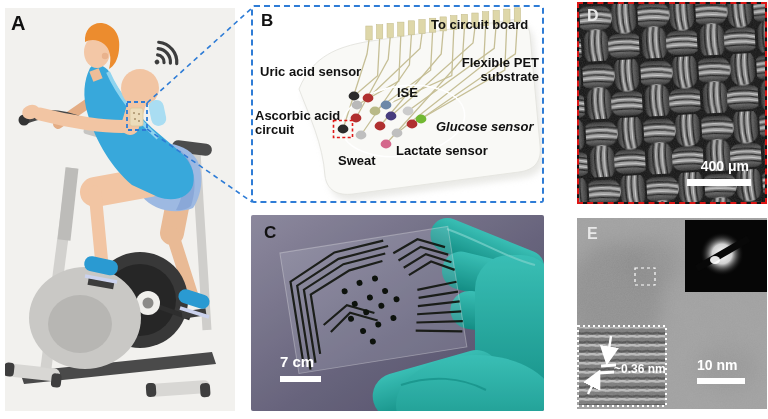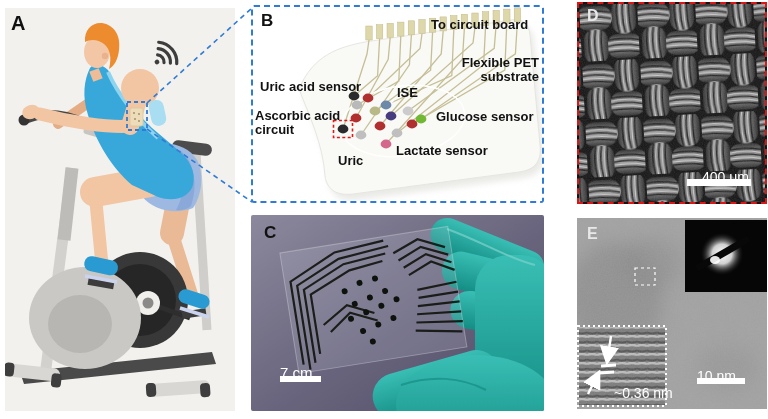--- a/index.html
+++ b/index.html
@@ -4,21 +4,21 @@
 <style>
   html,body{margin:0;padding:0;background:#ffffff;}
   #fig{position:relative;width:768px;height:419px;background:#ffffff;
        font-family:"Liberation Sans",sans-serif;overflow:hidden;}
   .panel{position:absolute;box-sizing:border-box;}
   .abs{position:absolute;}
   .plabel{font-weight:700;font-size:17px;color:#111;line-height:1;}
   .plabel.light{color:#e8e8e8;}
   .ann{position:absolute;font-weight:700;font-size:13px;color:#111;line-height:13.5px;white-space:nowrap;}
   .sbar{position:absolute;background:#fff;}
-  .stext{position:absolute;color:#fff;font-weight:400;white-space:nowrap;margin-top:11px;}
+  .stext{position:absolute;color:#fff;font-weight:700;white-space:nowrap;}
   #panelA{left:5px;top:8px;width:230px;height:403px;background:#f2f1ee;}
   #panelB{left:251px;top:5px;width:293px;height:198px;background:#fff;
           border:2px dashed #2e7cd6;border-radius:3px;}
   #panelC{left:251px;top:215px;width:293px;height:196px;border-radius:2px;overflow:hidden;}
   #panelD{left:577px;top:2px;width:190px;height:202px;border:2px dashed #dd1515;background:#141414;}
   #panelE{left:577px;top:218px;width:190px;height:191px;background:#a2a2a2;overflow:hidden;}
   #b-traces path{fill:none;stroke:#c6bf96;stroke-width:1.3px;}
   #b-pads rect{fill:#ded7a9;stroke:#c1b987;stroke-width:0.5px;}
   svg{display:block;}
 </style>
@@ -183,29 +183,29 @@
           <ellipse cx="144" cy="126" rx="5.4" ry="4.4" fill="#bfbfbf"></ellipse>
           <ellipse cx="133" cy="137" rx="5.4" ry="4.4" fill="#d4688c"></ellipse>
         </g>
     </svg>
     <div class="abs plabel" style="left:8px;top:5px;">B</div>
     <div class="ann" style="left:178px;top:11px;">To circuit board</div>
     <div class="ann" style="right:3px;top:49px;text-align:right;">
       <div>Flexible PET</div>
       <div>substrate</div>
     </div>
-    <div class="ann" style="left:7px;top:73px;">Uric acid sensor</div>
+    <div class="ann" style="left:7px;top:58px;">Uric acid sensor</div>
     <div class="ann" style="left:144px;top:79px;">ISE</div>
     <div class="ann" style="left:2px;top:102px;width:92px;text-align:left;white-space:normal;">
       <div>Ascorbic acid</div>
       <div>circuit</div>
     </div>
-    <div class="ann" style="left:183px;top:103px;">Glucose sensor</div>
+    <div class="ann" style="left:183px;top:113px;font-style:italic;">Glucose sensor</div>
     <div class="ann" style="left:143px;top:137px;">Lactate sensor</div>
-    <div class="ann" style="left:85px;top:147px;">Uric</div>
+    <div class="ann" style="left:85px;top:147px;">Sweat</div>
   </div>
 
   <div id="panelC" class="panel">
     <svg width="293" height="196" viewBox="0 0 293 196">
       <defs>
         <linearGradient id="c-bg" x1="0" y1="0" x2="1" y2="1">
           <stop offset="0" stop-color="#9a96ab"></stop>
             <stop offset="0.55" stop-color="#716d86"></stop>
             <stop offset="1" stop-color="#57536e"></stop>
         </linearGradient>
@@ -366,21 +366,21 @@
         <rect x="2" y="109" width="86" height="78" fill="url(#e-fringe)"></rect>
         <rect x="2" y="109" width="86" height="78" filter="url(#e-grain)" opacity="0.25" fill="#888"></rect>
         <rect x="1" y="108" width="88" height="80" fill="none" stroke="#ffffff" stroke-width="2" stroke-dasharray="2 3"></rect>
         <rect x="24" y="146" width="15" height="3" fill="#ffffff" transform="rotate(-4 31 147)"></rect>
         <rect x="22" y="153" width="15" height="3" fill="#ffffff" transform="rotate(-4 29 154)"></rect>
         <line x1="34" y1="118" x2="31" y2="138" stroke="#ffffff" stroke-width="2.4" marker-end="url(#e-ah)"></line>
         <line x1="11" y1="176" x2="19" y2="160" stroke="#ffffff" stroke-width="2.4" marker-end="url(#e-ah)"></line>
       </g>
     </svg>
     <div class="abs plabel light" style="left:10px;top:8px;font-size:16px;">E</div>
-    <div class="stext" style="left:37px;top:156px;font-size:14px;">~0.36 nm</div>
+    <div class="stext" style="left:37px;top:144px;font-size:12px;">~0.36 nm</div>
     <div class="stext" style="left:120px;top:139px;font-size:14px;">10 nm</div>
     <div class="sbar" style="left:120px;top:160px;width:48px;height:6px;"></div>
   </div>
 
   <svg class="abs" style="left:0;top:0;pointer-events:none;" width="768" height="419">
     <line x1="147" y1="103" x2="252" y2="8" stroke="#2e7cd6" stroke-width="1.6" stroke-dasharray="5 4"></line>
     <line x1="147" y1="129" x2="252" y2="202" stroke="#2e7cd6" stroke-width="1.6" stroke-dasharray="5 4"></line>
   </svg>
 </div>
 

